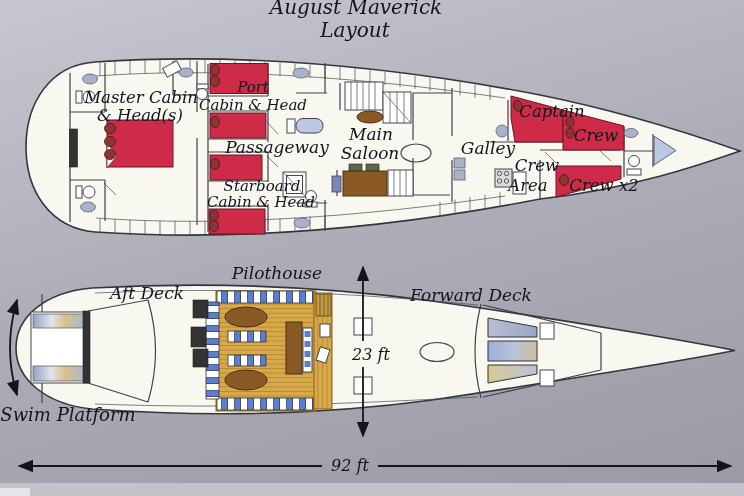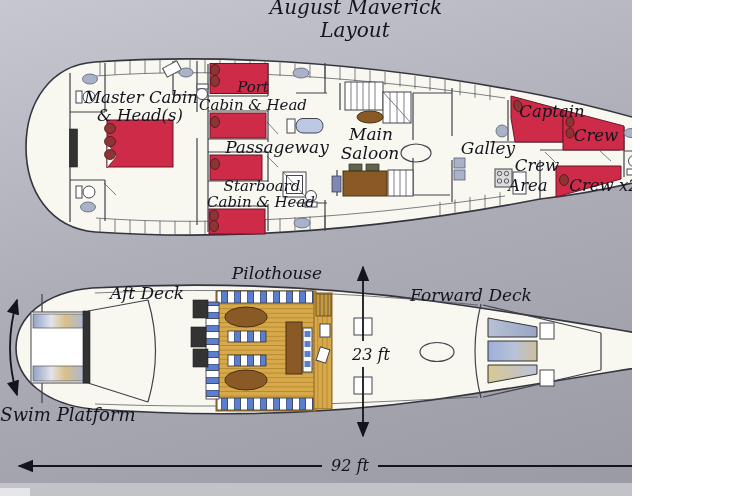--- a/index.html
+++ b/index.html
@@ -1,16 +1,16 @@
 <!DOCTYPE html>
 <html style="--hull: #f8f8f1; --outline: #35353f; --wall: #42424d; --bed: #cd2b47; --bed_outline: #6d1528; --pillow: #8d3434; --wood: #8a5a26; --teak: #d7a94a; --plank: #b08228; --cushion_blue: #5b7ecf; --fixture: #aab2ca; --tub: #bcc8e4; --bow_fill: #b9c9e4; --dark_fixture: #333333; --ink: #14141e;"><head>
 <meta charset="utf-8">
 <style>
   html,body{margin:0;padding:0;}
-  .stage{position:relative;width:632px;height:496px;overflow:hidden;
+  .stage{position:relative;width:744px;height:496px;overflow:hidden;
          background:linear-gradient(165deg,#c7c7d0 0%,#adaeb8 45%,#999aa3 100%);
          font-family:"DejaVu Serif","Liberation Serif",serif;}
   svg{display:block;}
   .hullshape{fill:var(--hull);stroke:var(--outline);stroke-width:1.6;}
   .w{stroke:var(--wall);stroke-width:1.2;fill:none;}
   .w2{stroke:var(--wall);stroke-width:0.8;fill:none;opacity:.85;}
   .bed{fill:var(--bed);stroke:var(--bed_outline);stroke-width:1;}
   .pil{fill:var(--pillow);stroke:#4c1616;stroke-width:0.8;}
   .fixg{fill:var(--fixture);stroke:#5a5f74;stroke-width:0.8;}
   .fixw{fill:#ffffff;stroke:#44444e;stroke-width:1;}

